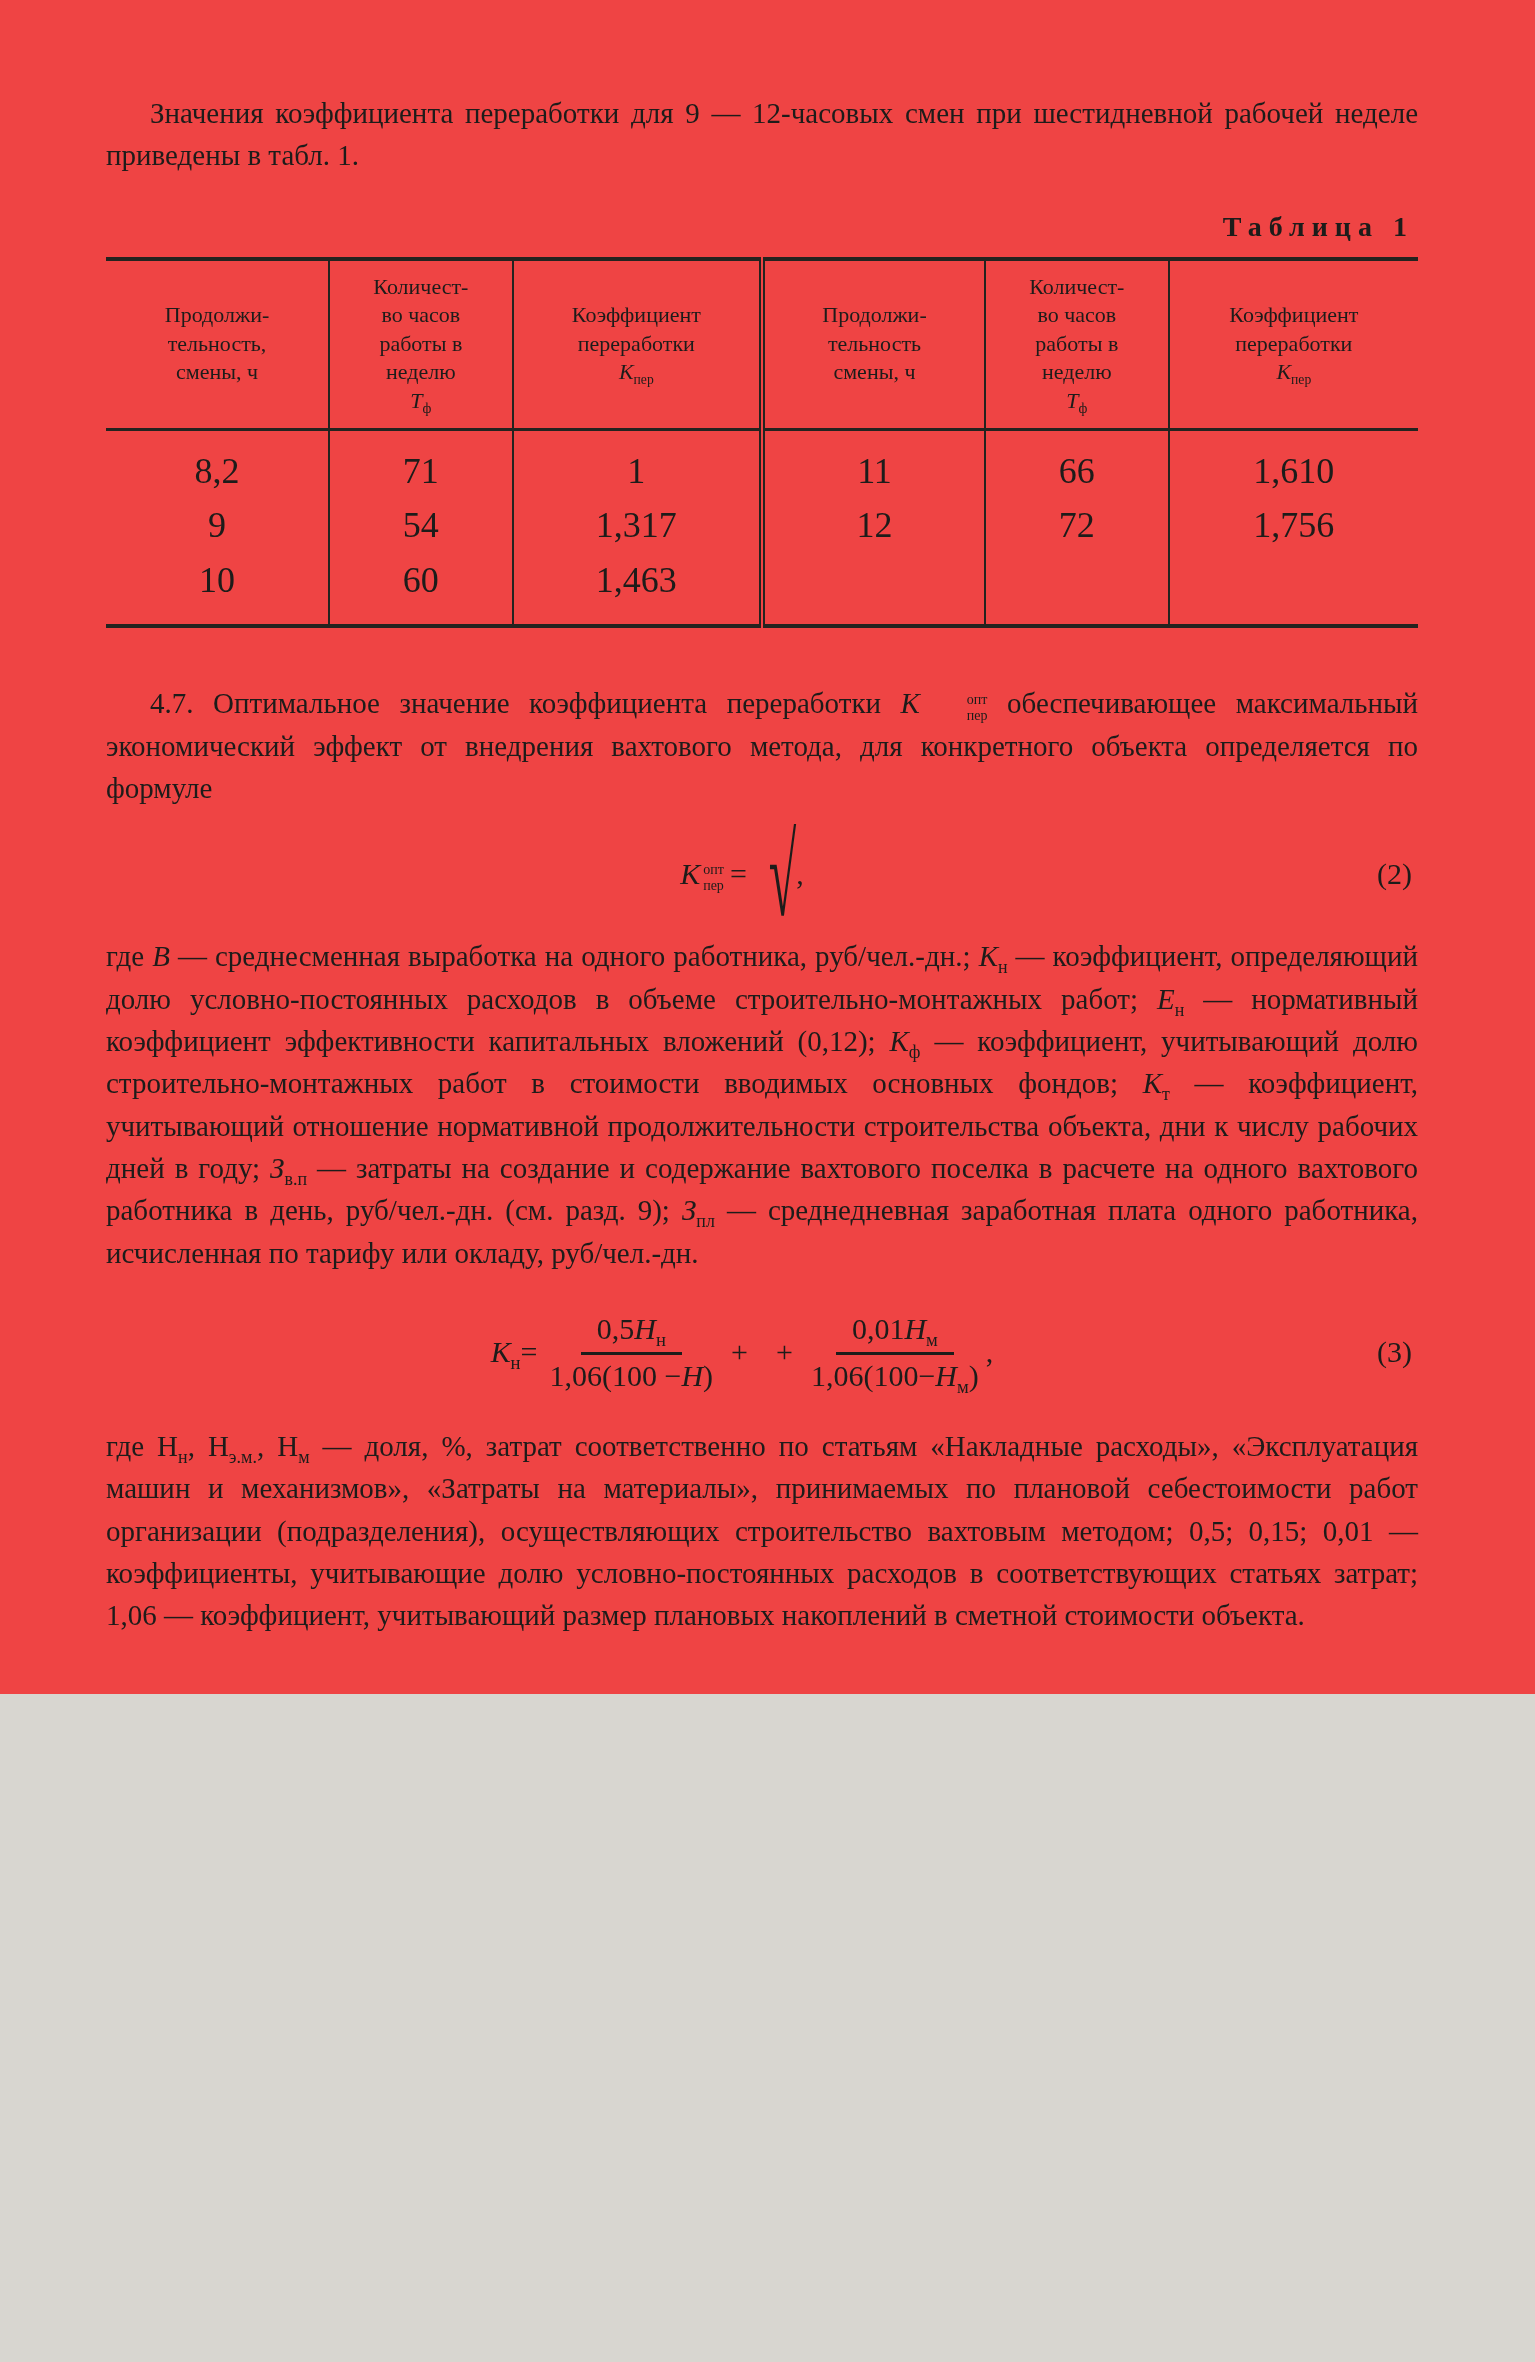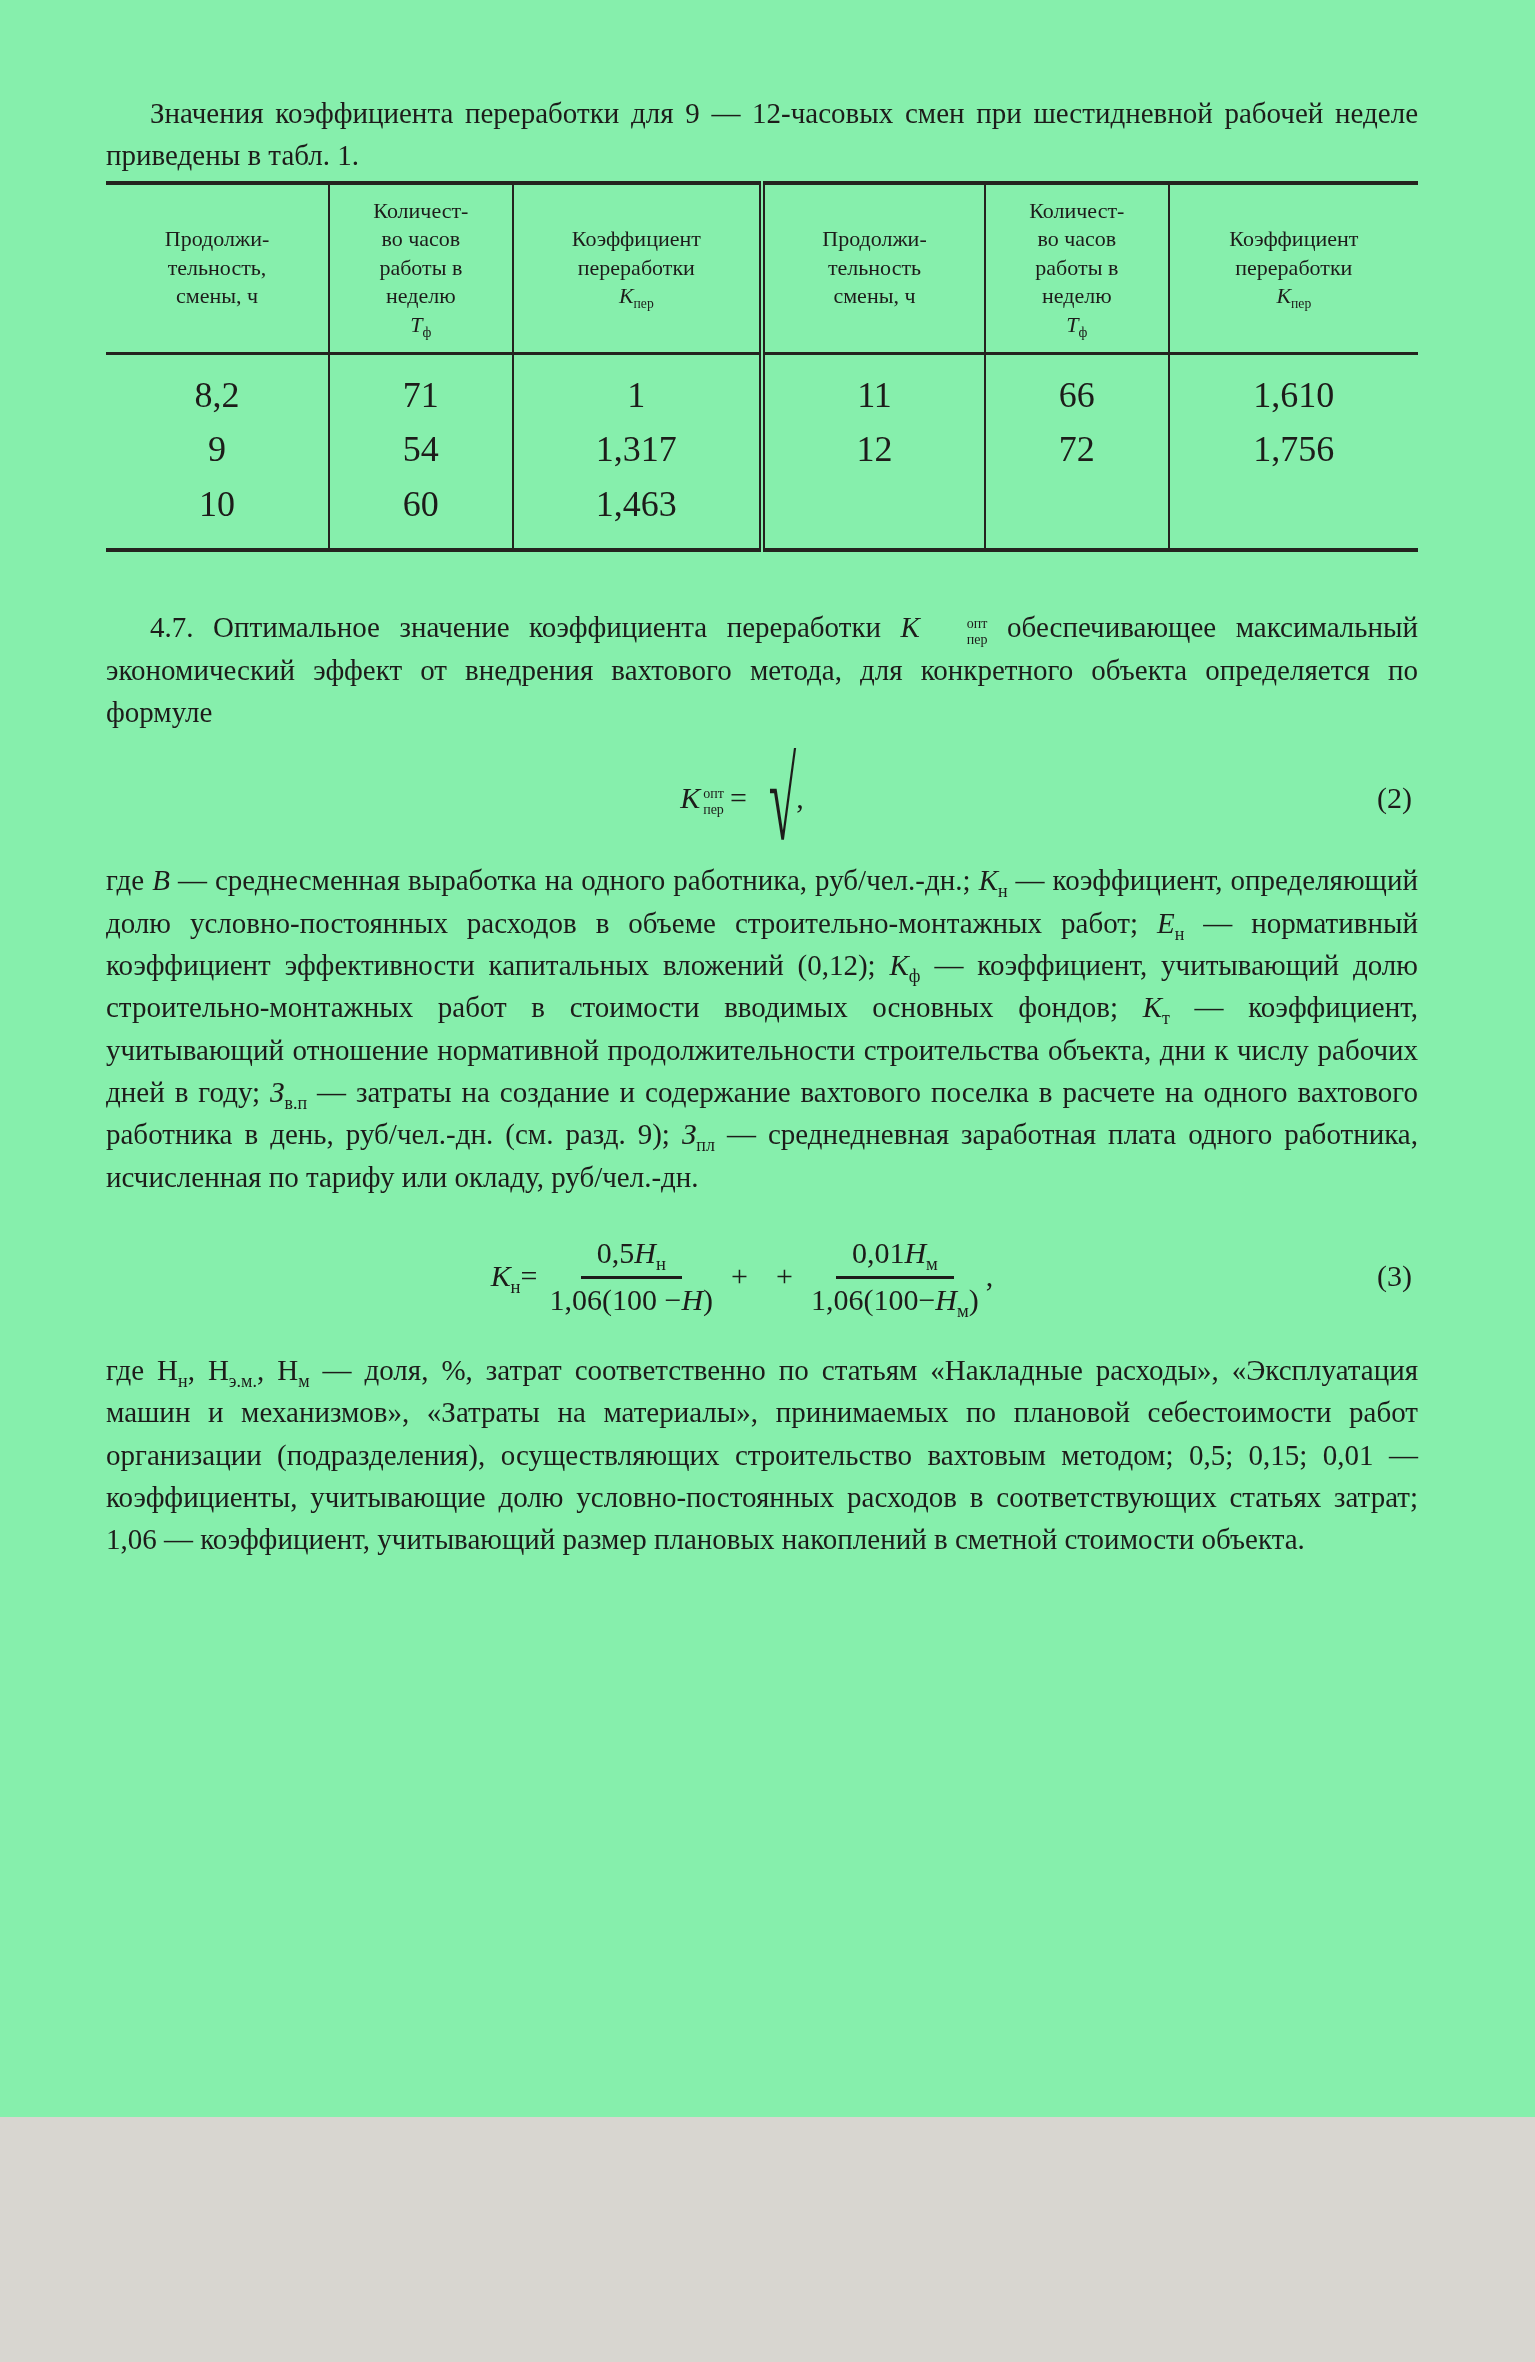--- a/index.html
+++ b/index.html
@@ -1,19 +1,19 @@
 <!DOCTYPE html>
 <html><head>
 <meta charset="utf-8">
 <style>
   html,body{margin:0;padding:0;background:#d8d6d0;}
   .page{
     position:relative;
-    width:1535px;height:2117px;
-    background:#86efac;
+    width:1535px;height:1694px;
+    background:#ef4444;
     font-family:"Liberation Serif","DejaVu Serif",serif;
     color:#1d1c1a;
     overflow:hidden;
     margin:0 auto;
   }
   .content{position:absolute;left:106px;top:92px;width:1312px;}
   p.body{font-size:29px;line-height:1.46;text-align:justify;margin:0 0 4px 0;}
   .indent{text-indent:44px;}
   .stretch{text-align-last:justify;}
   .it{font-style:italic;}
@@ -78,20 +78,21 @@
   }
 </style>
 </head>
 <body>
 
 <div class="page">
   <div class="content">
 
     <p class="body indent">Значения коэффициента переработки для 9 — 12-часовых смен при шестидневной рабочей неделе приведены в табл. 1.</p>
 
+    <div class="caption">Таблица 1</div>
 
     <table class="t1">
       <thead>
         <tr>
           <th class="c1"><span>Продолжи-</span><br><span>тельность,</span><br><span>смены, ч</span></th>
           <th class="c2"><span>Количест-</span><br><span>во часов</span><br><span>работы в</span><br><span>неделю</span><br><span class="it">Т</span><sub>ф</sub></th>
           <th class="c3"><span>Коэффициент</span><br><span>переработки</span><br><span class="it">К</span><sub>пер</sub></th>
           <th class="c1 mid"><span>Продолжи-</span><br><span>тельность</span><br><span>смены, ч</span></th>
           <th class="c2"><span>Количест-</span><br><span>во часов</span><br><span>работы в</span><br><span>неделю</span><br><span class="it">Т</span><sub>ф</sub></th>
           <th class="c3"><span>Коэффициент</span><br><span>переработки</span><br><span class="it">К</span><sub>пер</sub></th>

